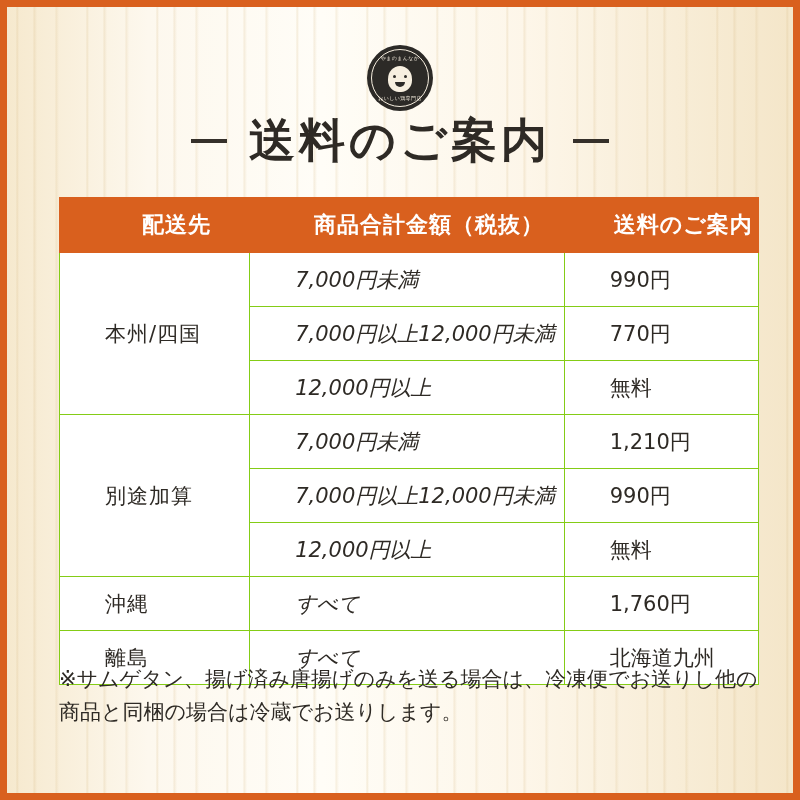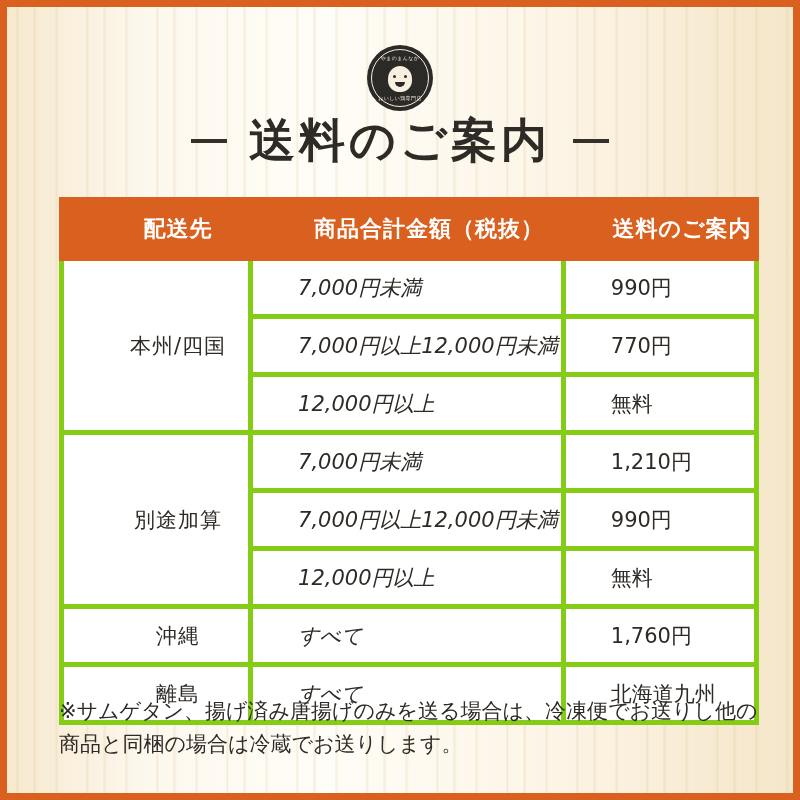--- a/index.html
+++ b/index.html
@@ -140,21 +140,21 @@
     width: 700px;
   }
   table.shipping {
     width: 100%;
     border-collapse: collapse;
     table-layout: fixed;
     background: #ffffff;
   }
   table.shipping th,
   table.shipping td {
-    border: 5px solid #84cc16;
+    border: 1px solid #84cc16;
     font-weight: normal;
     color: #2e2a25;
     font-size: 21px;
     font-family: "DejaVu Sans", sans-serif;
     padding-left: 45px;
   }
   table.shipping thead th {
     background: #d9601e;
     color: #ffffff;
     border-color: #d9601e;
@@ -162,38 +162,37 @@
     font-weight: bold;
     height: 52px;
     text-align: center;
     letter-spacing: 1px;
   }
   col.c-dest   { width: 27.2%; }
   col.c-amount { width: 45.0%; }
   col.c-fee    { width: 27.8%; }
 
   td.dest {
-    text-align: center;
     font-size: 22px;
     font-weight: bold;
     letter-spacing: 1px;
   }
   td.amount {
     padding-left: 12px;
     height: 51px;
     font-style: italic;
   }
   td.fee {
     padding-left: 12px;
   }
 
   
   .note {
     position: absolute;
-    top: 688px;
+    top: 656px;
     left: 52px;
     width: 706px;
     font-size: 21px;
     line-height: 1.55;
     color: #2e2a25;
     font-family: "DejaVu Sans", sans-serif;
   }
 </style>
 </head>
 <body>

